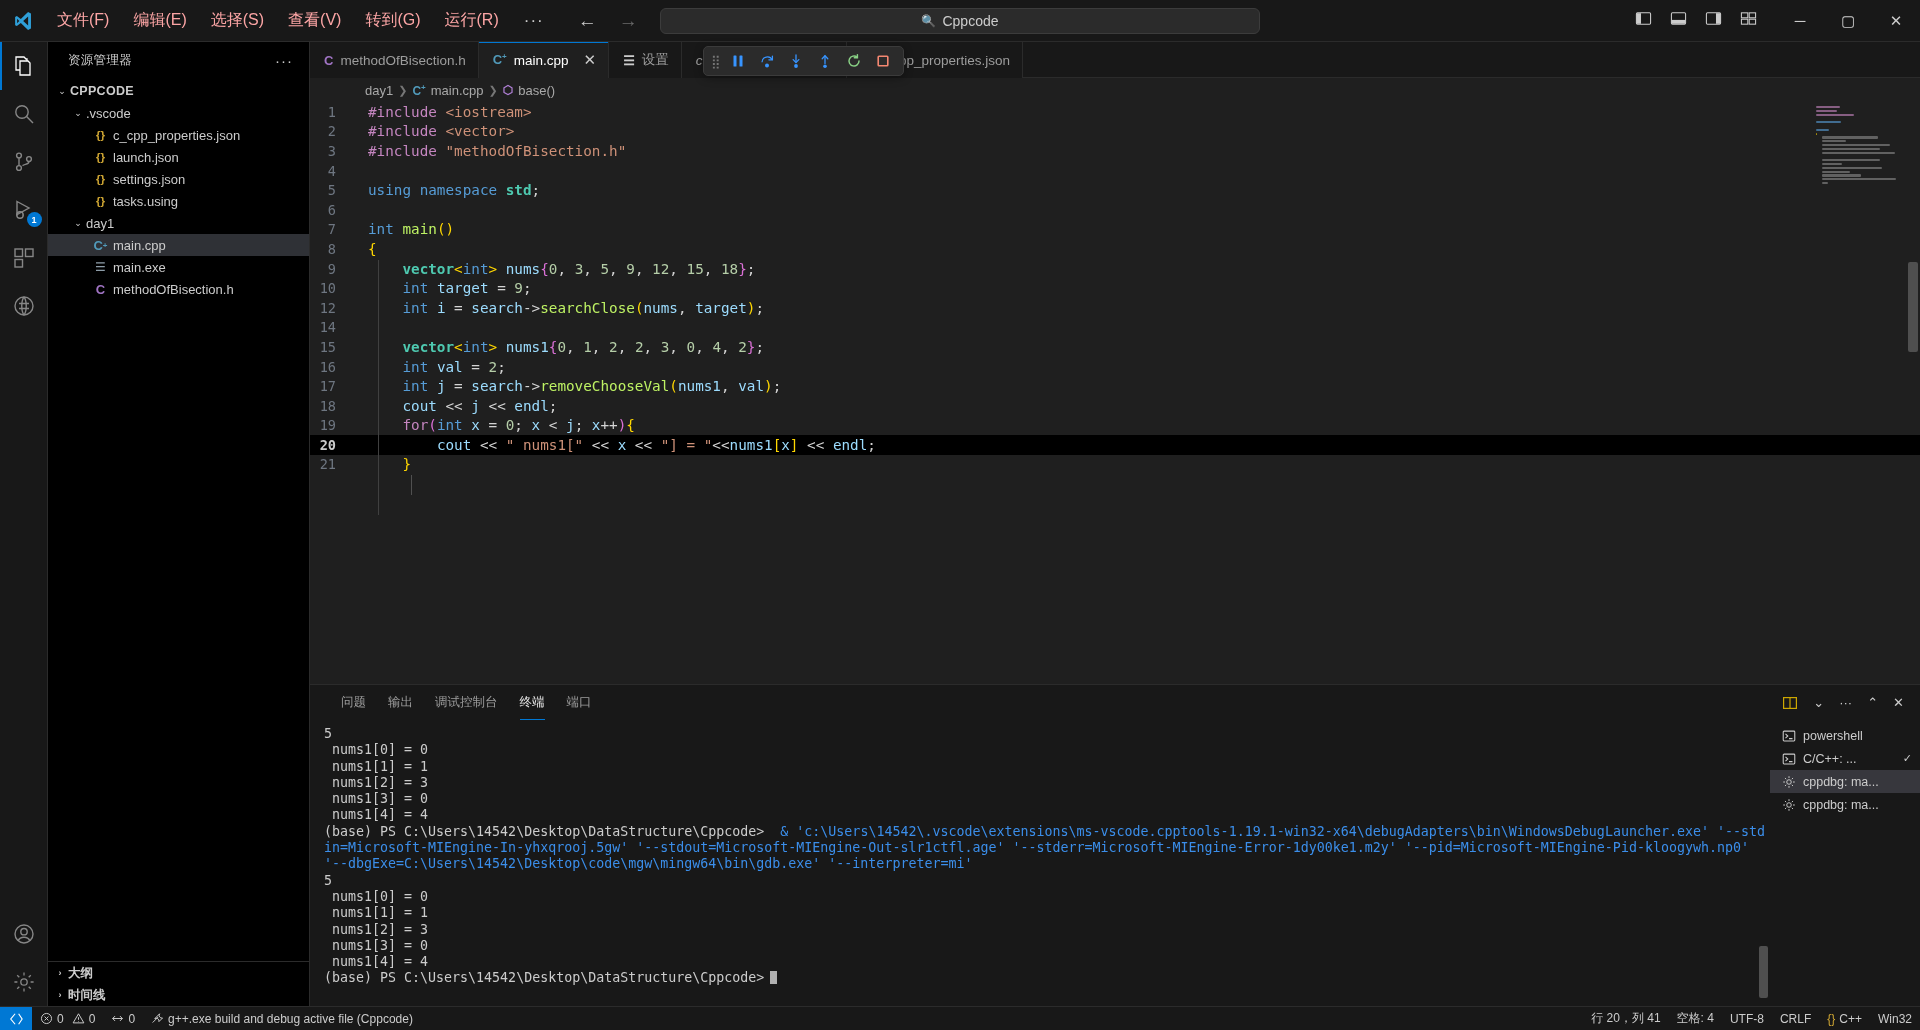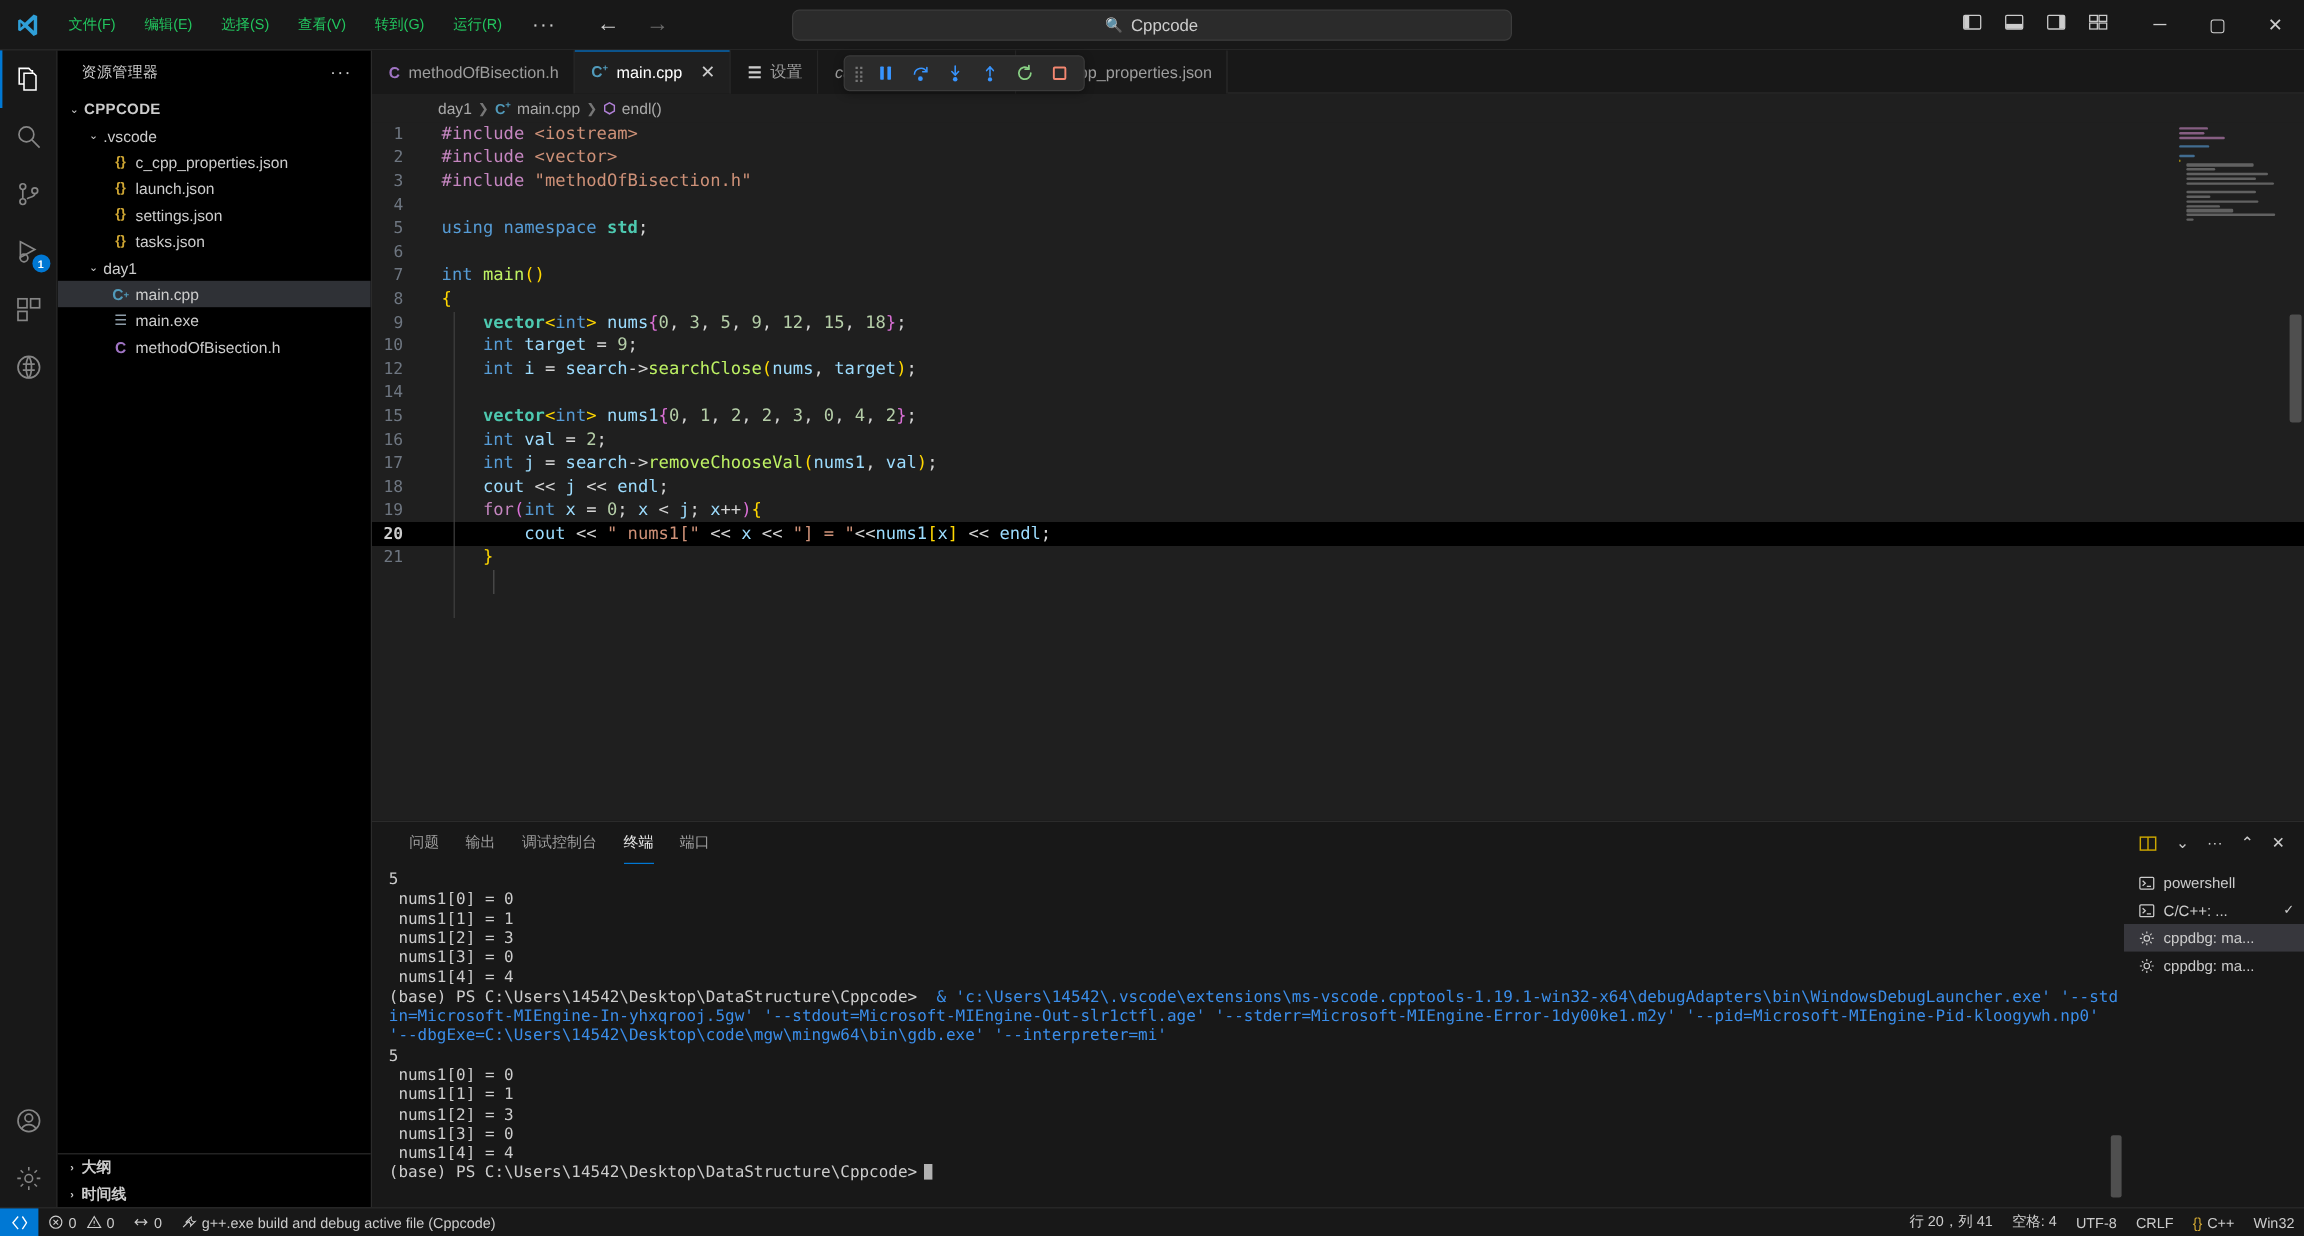--- a/index.html
+++ b/index.html
@@ -14,21 +14,21 @@
 
   
   .titlebar {
     height: 42px; background: #181818; display: flex; align-items: center;
     border-bottom: 1px solid #2b2b2b; flex: 0 0 42px; position: relative;
   }
   .vscode-logo { width: 46px; display: flex; align-items: center; justify-content: center; }
   .vscode-logo svg { width: 22px; height: 22px; }
   .menu { display: flex; align-items: center; gap: 2px; }
   .menu-item {
-    font-size: 12px; color: #22c55e; padding: 4px 11px; border-radius: 4px;
+    font-size: 16px; color: #fca5a5; padding: 4px 11px; border-radius: 4px;
     white-space: nowrap; cursor: default;
   }
   .menu-more { font-size: 17px; color: #cccccc; padding: 0 12px; letter-spacing: 1px; }
   .nav-arrows { display: flex; align-items: center; gap: 22px; margin-left: 22px; }
   .nav-arrow { font-size: 19px; color: #cccccc; }
   .nav-arrow.dim { color: #6b6b6b; }
   .search-box {
     position: absolute; left: 50%; transform: translateX(-50%);
     width: 600px; height: 26px; background: #2b2b2b; border: 1px solid #3c3c3c;
     border-radius: 6px; display: flex; align-items: center; justify-content: center; gap: 6px;
@@ -320,21 +320,21 @@
         <div class="row" style="padding-left:44px">
           <span class="fico json">{}</span>
           <span>launch.json</span>
         </div>
         <div class="row" style="padding-left:44px">
           <span class="fico json">{}</span>
           <span>settings.json</span>
         </div>
         <div class="row" style="padding-left:44px">
           <span class="fico json">{}</span>
-          <span>tasks.json</span>
+          <span>tasks.using</span>
         </div>
         <div class="row" style="padding-left:22px">
           <span class="chev">⌄</span>
           <span>day1</span>
         </div>
         <div class="row selected" style="padding-left:44px">
           <span class="fico cpp">C<sup style="font-size:8px">+</sup></span>
           <span>main.cpp</span>
         </div>
         <div class="row" style="padding-left:44px">
@@ -426,21 +426,21 @@
         </div>
       </div>
 
       <div class="breadcrumb">
         <span>day1</span>
         <span class="bc-sep">❯</span>
         <span class="bc-ico" style="color:#519aba">C<sup style="font-size:8px">+</sup></span>
         <span>main.cpp</span>
         <span class="bc-sep">❯</span>
         <span class="bc-ico" style="color:#b180d7">⬡</span>
-        <span>endl()</span>
+        <span>base()</span>
       </div>
 
       <div class="codewrap">
         <div class="codearea">
           <div id="code-lines">
               <div class="cline"><span class="lnum">1</span><span class="ctext"><span class="k-pre">#include</span><span class="k-op"> </span><span class="k-str">&lt;iostream&gt;</span></span></div>
               <div class="cline"><span class="lnum">2</span><span class="ctext"><span class="k-pre">#include</span><span class="k-op"> </span><span class="k-str">&lt;vector&gt;</span></span></div>
               <div class="cline"><span class="lnum">3</span><span class="ctext"><span class="k-pre">#include</span><span class="k-op"> </span><span class="k-str">"methodOfBisection.h"</span></span></div>
               <div class="cline"><span class="lnum">4</span><span class="ctext"></span></div>
               <div class="cline"><span class="lnum">5</span><span class="ctext"><span class="k-kw">using</span><span class="k-op"> </span><span class="k-kw">namespace</span><span class="k-op"> </span><span class="k-type">std</span><span class="k-op">;</span></span></div>

